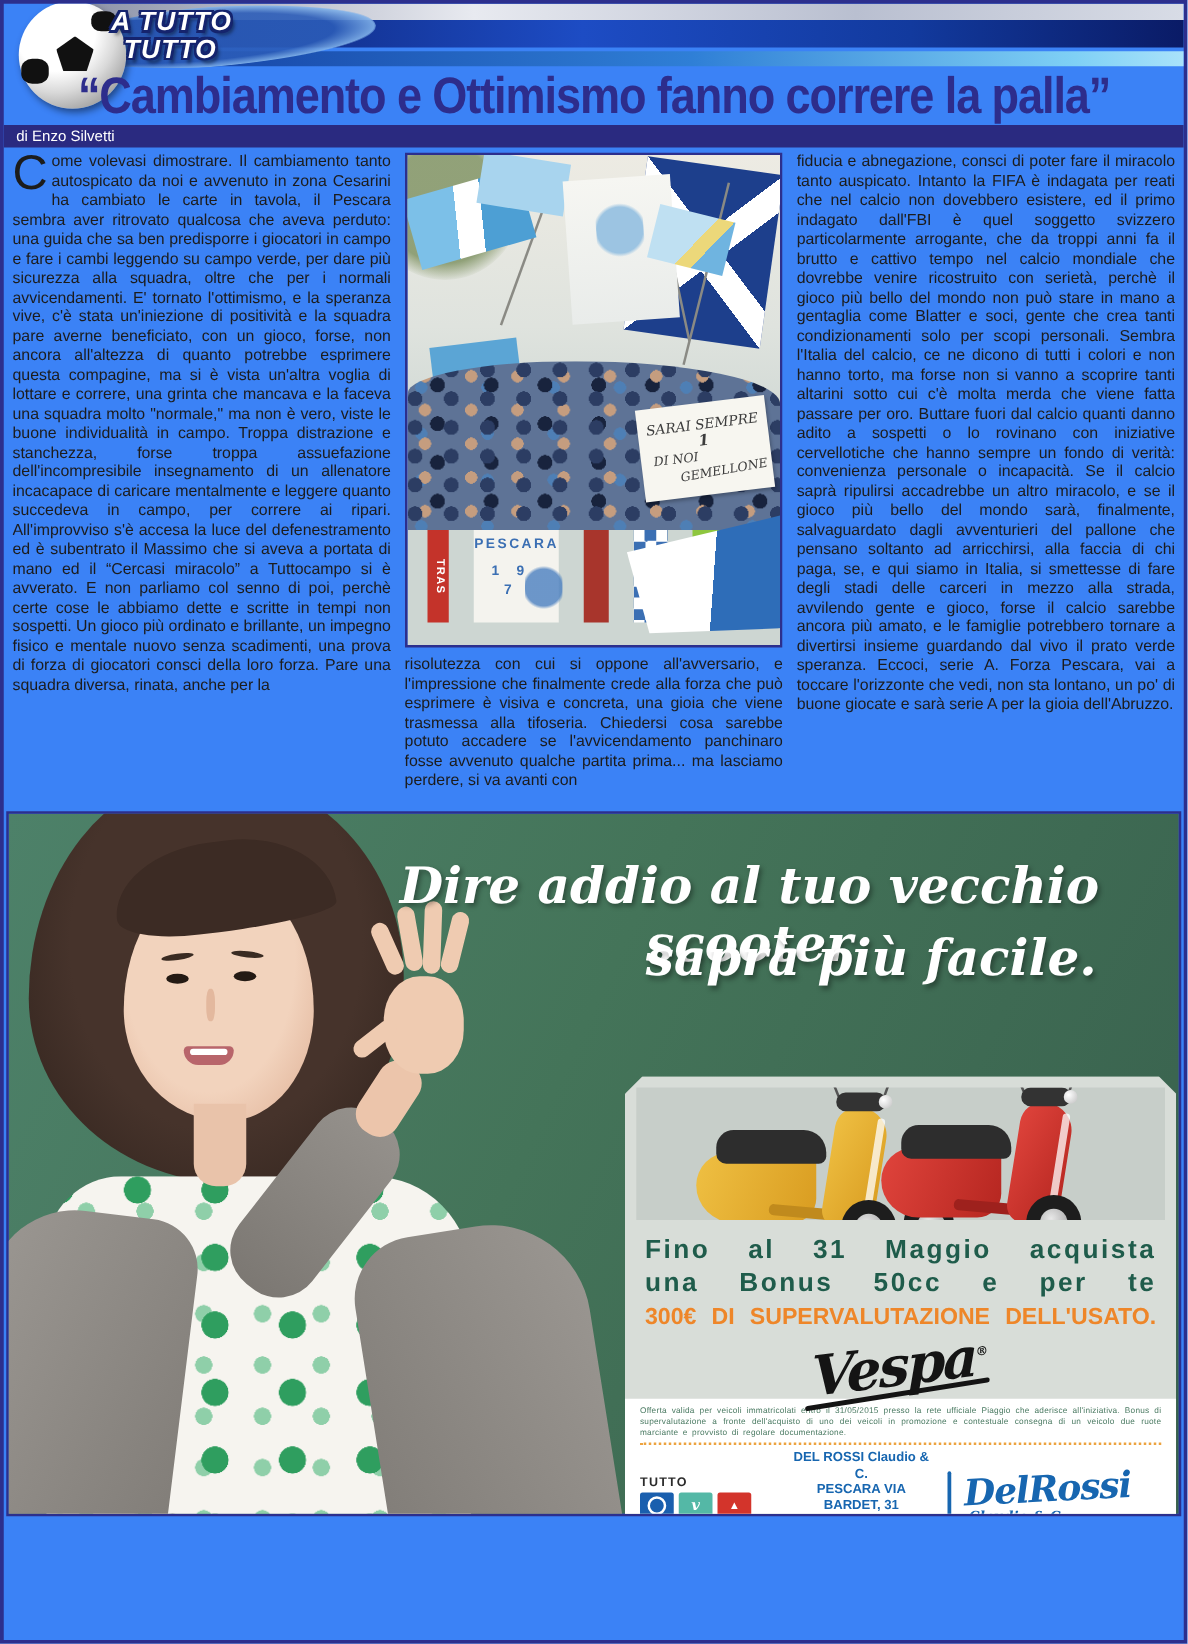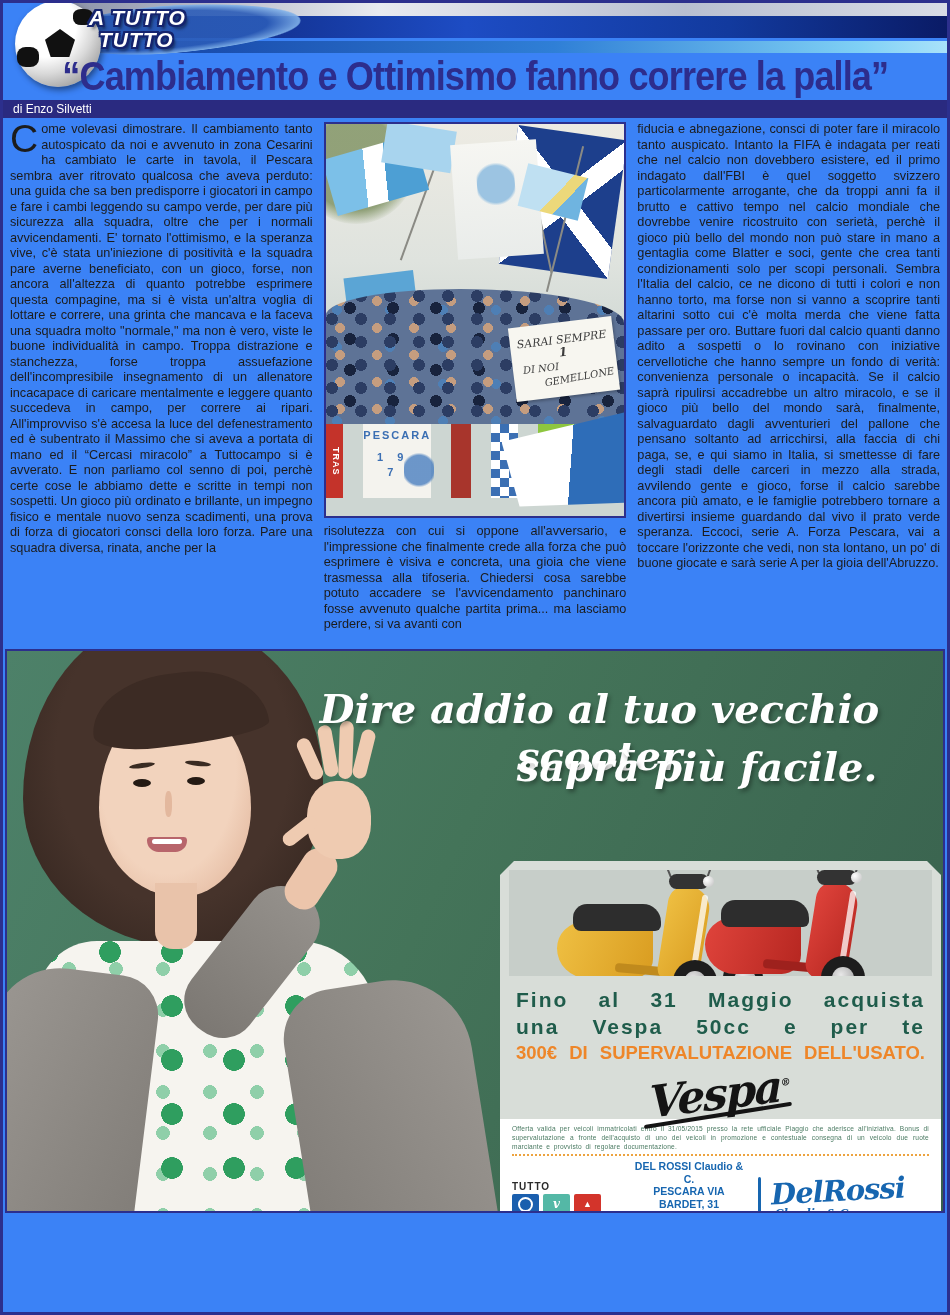--- a/index.html
+++ b/index.html
@@ -82,21 +82,21 @@
     background-size:29px 23px,37px 27px,43px 31px,53px 37px;
     background-position:0 0,9px 6px,17px 12px,5px 15px;}
   .hand-banner{position:absolute;right:8px;top:198px;width:104px;height:74px;background:#f7f6f0;
     transform:rotate(-7deg);box-shadow:1px 2px 3px rgba(0,0,0,.25);
     display:flex;flex-direction:column;align-items:center;justify-content:center;
     font-family:"DejaVu Serif",serif;font-style:italic;color:#3c3c3c;line-height:13px;}
   .hand-banner .b1{font-size:11px;}
   .hand-banner .bnum{font-size:12px;font-weight:bold;}
   .hand-banner .b3{font-size:10px;align-self:flex-start;margin-left:10px;}
   .hand-banner .b4{font-size:10px;align-self:flex-end;margin-right:4px;transform:rotate(-3deg);}
-  .banners{position:absolute;left:0;bottom:18px;width:100%;height:74px;display:flex;gap:20px;}
+  .banners{position:absolute;left:16px;bottom:18px;width:100%;height:74px;display:flex;gap:20px;}
   .bn{height:100%;box-sizing:border-box;}
   .bn.red1{width:40px;background:#c4332a;color:#fff;font-weight:bold;font-size:9px;
     writing-mode:vertical-rl;text-align:center;}
   .bn.red1::first-line{letter-spacing:1px;}
   .bn.white{width:96px;background:#f4f3ee;color:#3b6fb3;text-align:center;font-weight:bold;}
   .bn.white .arc{font-size:11px;letter-spacing:2px;display:block;margin-top:4px;}
   .bn.white .yr{font-size:11px;letter-spacing:14px;display:block;margin-top:6px;}
   .bn.white::after{content:"";position:absolute;left:78px;bottom:6px;width:30px;height:44px;
     background:radial-gradient(circle,#4a7fc0 0 55%,transparent 65%);opacity:.8;}
   .bn.red2{width:46px;background:#a8352c;}
@@ -372,21 +372,21 @@
           <div class="shield"></div>
           <div class="mirr m1"></div>
           <div class="mirr m2"></div>
           <div class="steer"></div>
           <div class="lamp"></div>
           <div class="wheel wf"></div>
         </div>
       </div>
       <div class="offer">
         <div class="g">Fino al 31 Maggio acquista</div>
-        <div class="g">una Vespa 50cc e per te</div>
+        <div class="g">una Bonus 50cc e per te</div>
         <div class="o">300€ DI SUPERVALUTAZIONE DELL'USATO.</div>
       </div>
       <div class="vespa-wrap">
         <div class="vespa-logo">
           <span>Vespa</span><sup>®</sup>
         </div>
       </div>
       <div class="whitezone">
         <div class="fineprint">Offerta valida per veicoli immatricolati entro il 31/05/2015 presso la rete ufficiale Piaggio che aderisce all'iniziativa. Bonus di supervalutazione a fronte dell'acquisto di uno dei veicoli in promozione e contestuale consegna di un veicolo due ruote marciante e provvisto di regolare documentazione.</div>
         <div class="dotline"></div>

